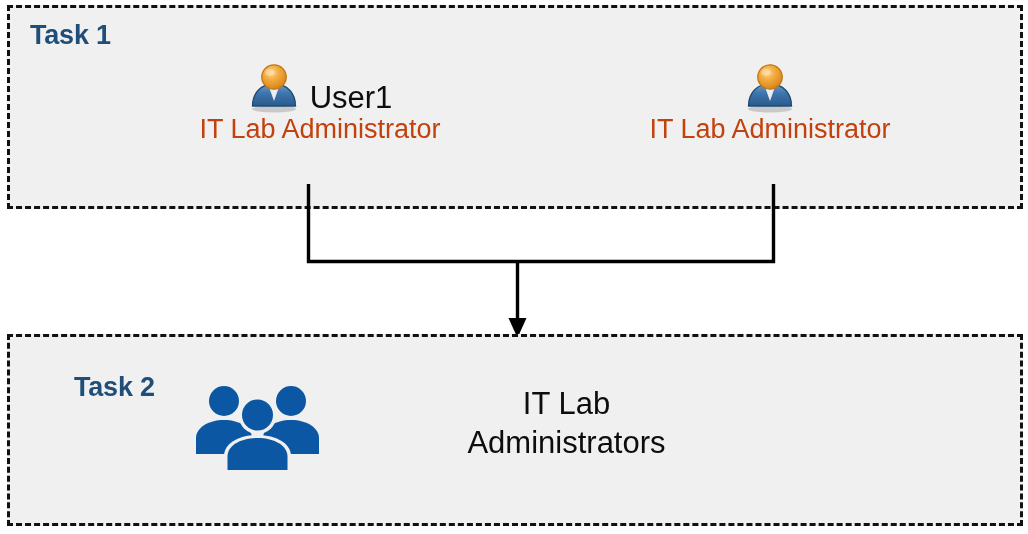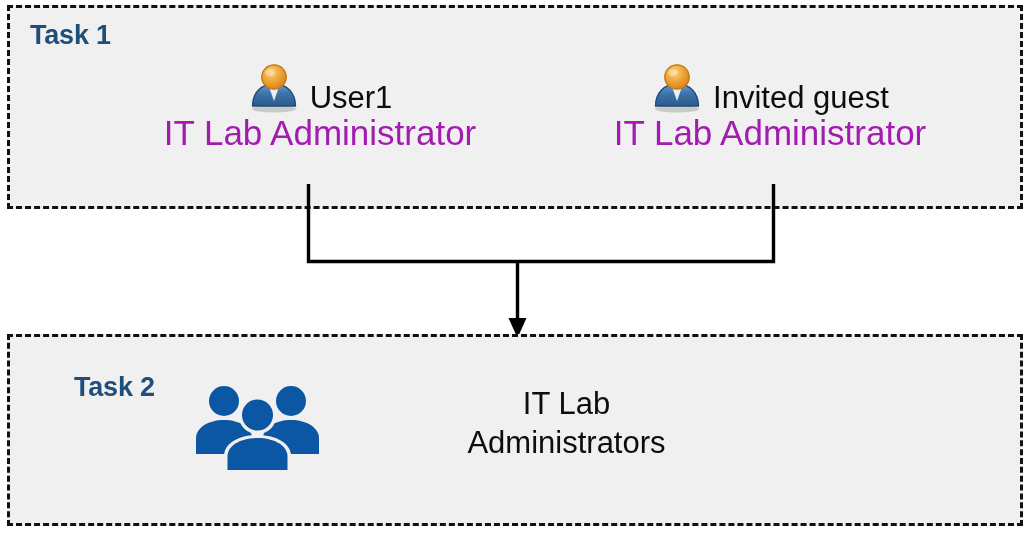--- a/index.html
+++ b/index.html
@@ -67,22 +67,22 @@
     justify-content: center;
     gap: 10px;
     height: 58px;
   }
   .person-name {
     font-size: 31px;
     color: #0d0d0d;
     line-height: 1;
   }
   .person-role {
-    font-size: 35px;
-    color: #a21caf;
+    font-size: 27px;
+    color: #c2410c;
     line-height: 1.05;
     margin-top: 2px;
   }
 
   .user-icon {
     width: 52px;
     height: 50px;
     flex: 0 0 auto;
     display: block;
   }
@@ -173,21 +173,20 @@
             <stop offset="40%" stop-color="#3E76AE"></stop>
             <stop offset="100%" stop-color="#2A5A8C"></stop>
           </linearGradient>
         </defs>
         <ellipse cx="26" cy="46" rx="22" ry="3.4" fill="#000000" opacity="0.16"></ellipse>
         <path d="M26 21 C12 21 4.5 31 4.5 43 L47.5 43 C47.5 31 40 21 26 21 Z" fill="url(#bodyG2)" stroke="#1F4973" stroke-width="1.3"></path>
         <path d="M20.5 22.5 L26 38 L31.5 22.5 L28.5 20.5 L23.5 20.5 Z" fill="#F4F6F8" opacity="0.95"></path>
         <circle cx="26" cy="14" r="12.2" fill="url(#headG2)" stroke="#C2760F" stroke-width="1.3"></circle>
         <ellipse cx="22" cy="9.5" rx="5" ry="3.6" fill="#FFFFFF" opacity="0.3"></ellipse>
       </svg>
-      <span class="person-name">Invited guest</span>
     </div>
     <div class="person-role">IT Lab Administrator</div>
   </div>
 
   <svg id="connector" viewBox="0 0 1028 534">
     <g stroke="#000000" stroke-width="3.4" fill="none">
       <path d="M308.5 184 L308.5 261.5 L773.5 261.5 L773.5 184"></path>
       <path d="M517.5 261.5 L517.5 327"></path>
     </g>
     <polygon points="517.5,338 508.5,318 526.5,318" fill="#000000"></polygon>

